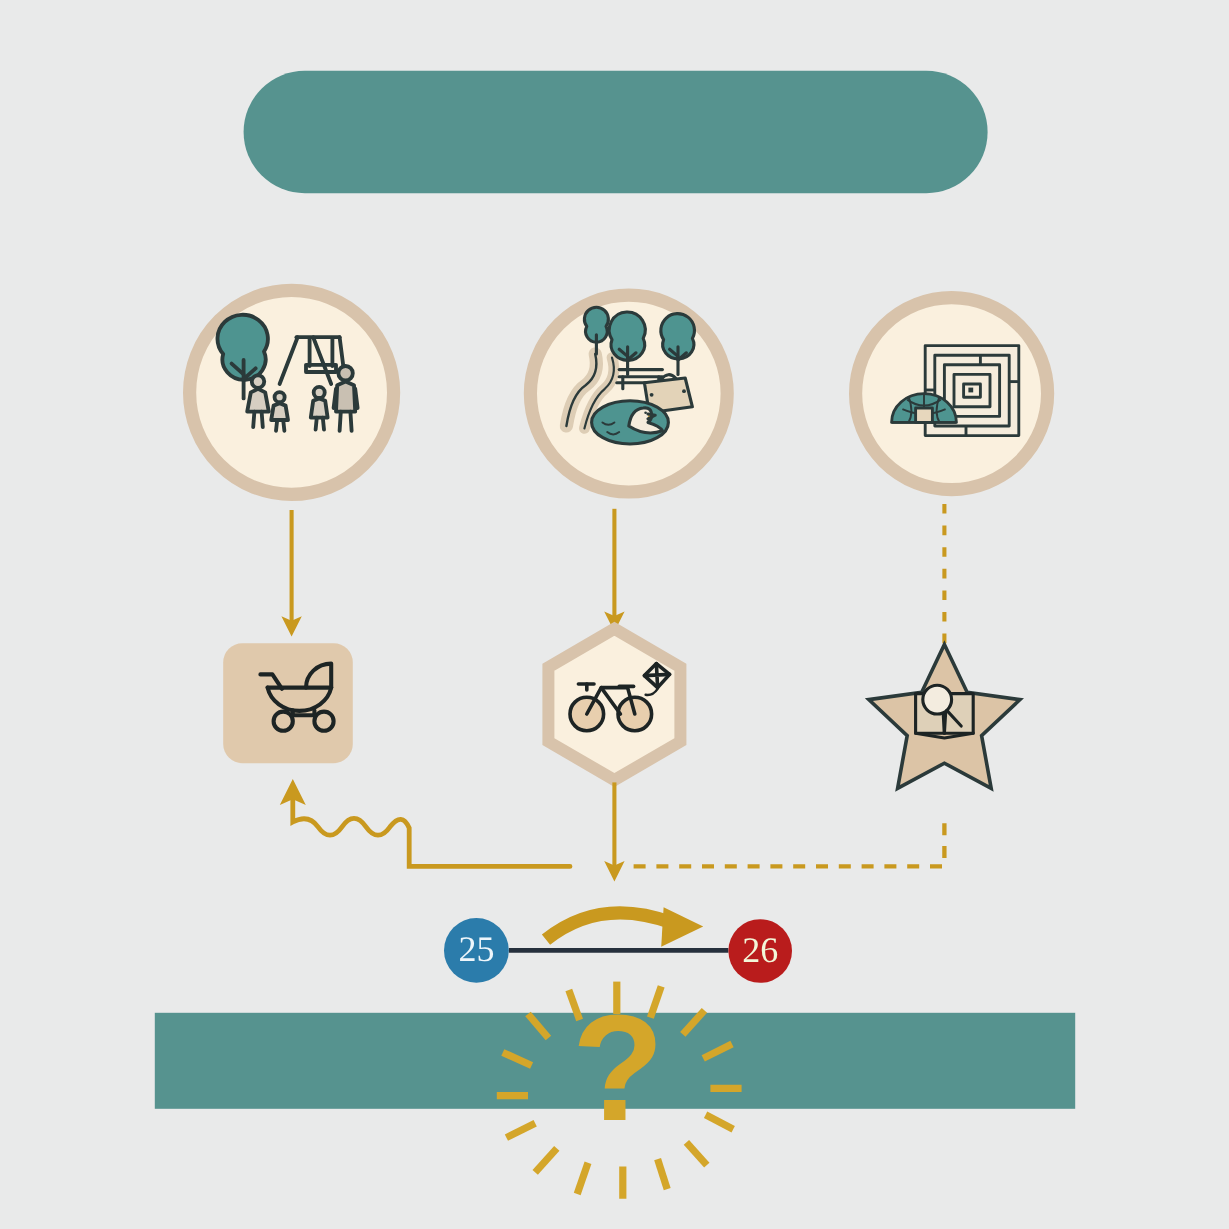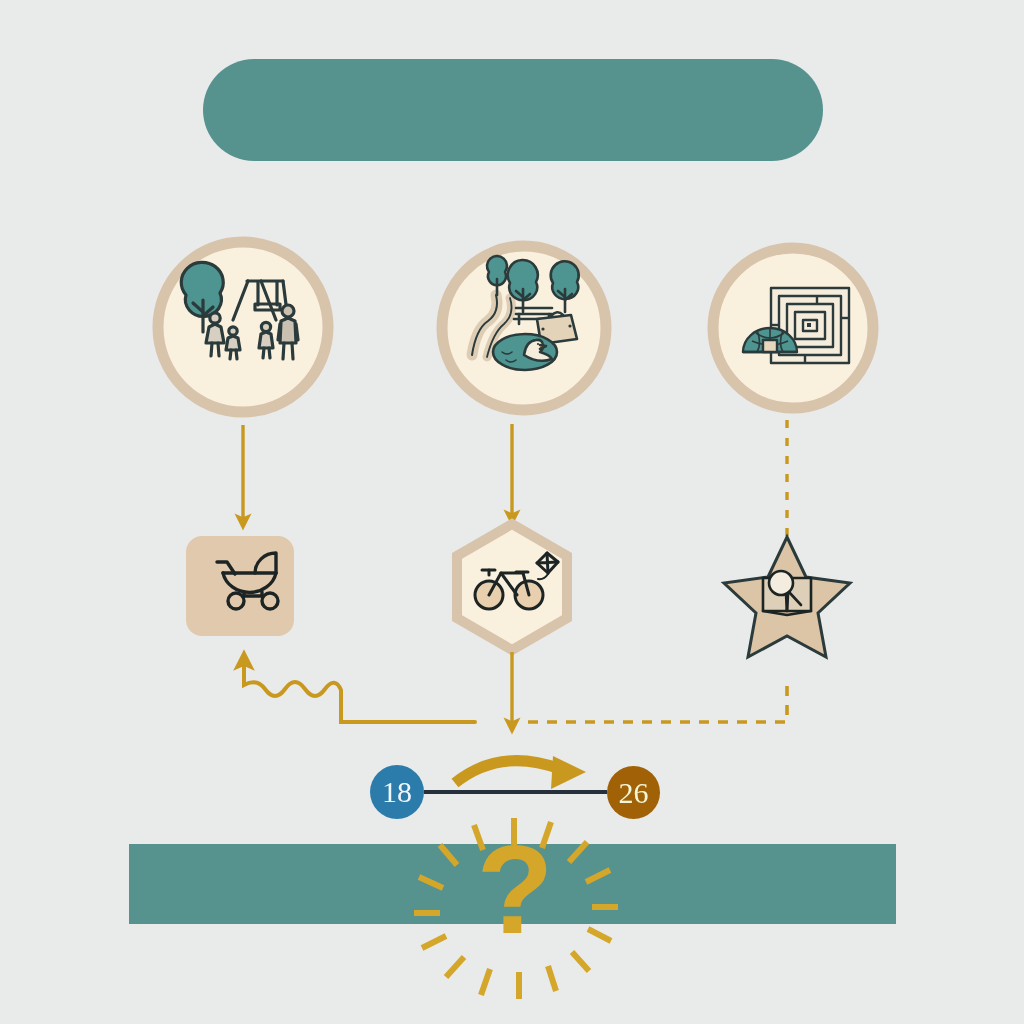--- a/index.html
+++ b/index.html
@@ -51,21 +51,21 @@
   }
   #badge-25 {
     left: 370px; top: 765px;
     width: 54px; height: 54px;
     background: #2b7cab;
     color: #eef6fb;
   }
   #badge-26 {
     left: 607px; top: 766px;
     width: 53px; height: 53px;
-    background: #a16207;
+    background: #b91c1c;
     color: #f2f7d9;
   }
 </style>
 </head>
 <body>
 
 <svg id="canvas" viewBox="0 0 1024 1024">
   <defs>
     <marker id="arrowGold" viewBox="0 0 12 12" refX="6" refY="6" markerWidth="6" markerHeight="6" orient="auto-start-reverse">
       <path d="M 1 1 L 11 6 L 1 11 L 3.2 6 z" fill="#c9991f"></path>
@@ -288,14 +288,14 @@
       <line x1="551" y1="822" x2="542" y2="848"></line>
     </g>
     <text x="515" y="933" text-anchor="middle" font-family="Liberation Sans, sans-serif" font-size="126" font-weight="bold" fill="#d4a62a">?</text>
   </g>
 </svg>
 
 <div class="banner" id="banner-top" style="background:transparent;"></div>
 
 <div class="banner" id="banner-bottom" style="background:transparent;"></div>
 
-<div class="numbered-badge" id="badge-25">18</div>
+<div class="numbered-badge" id="badge-25">25</div>
 <div class="numbered-badge" id="badge-26">26</div>
 
 </body></html>

